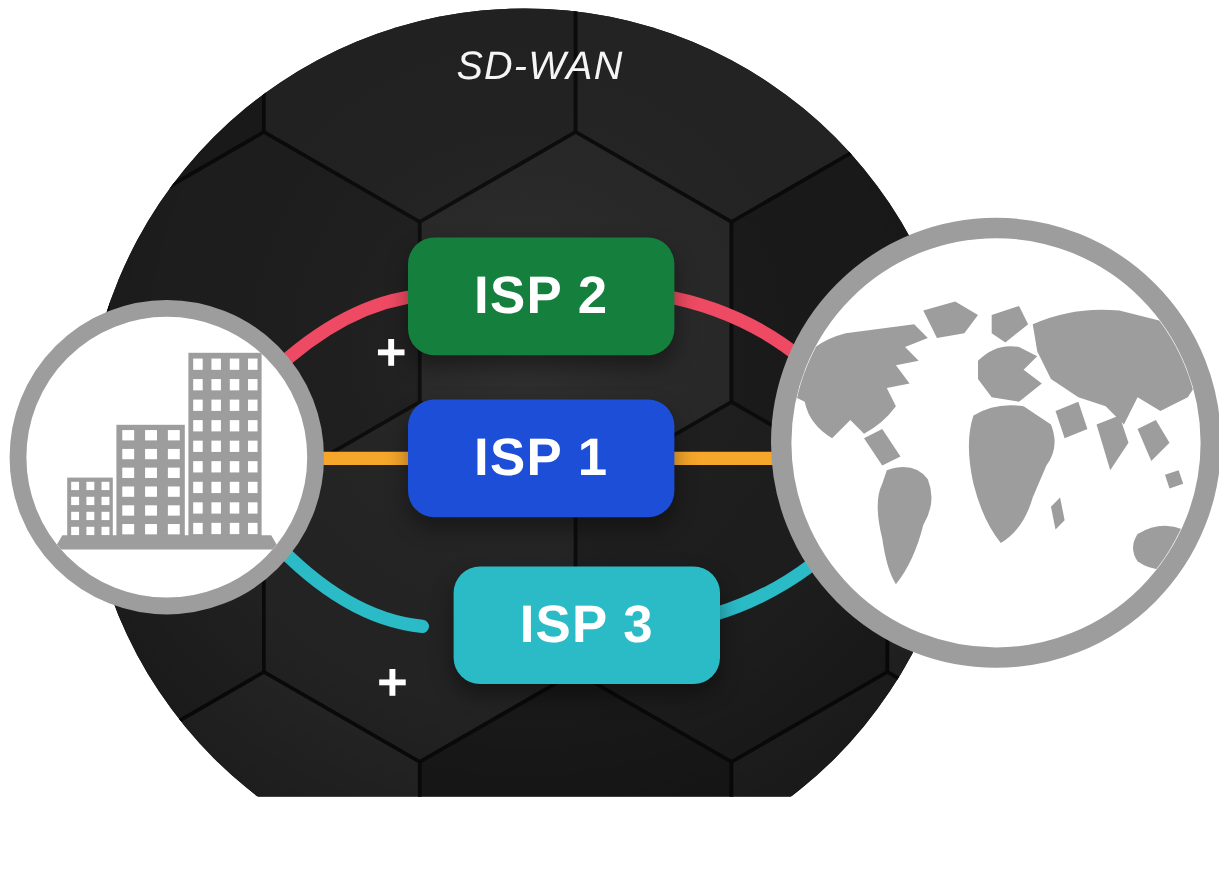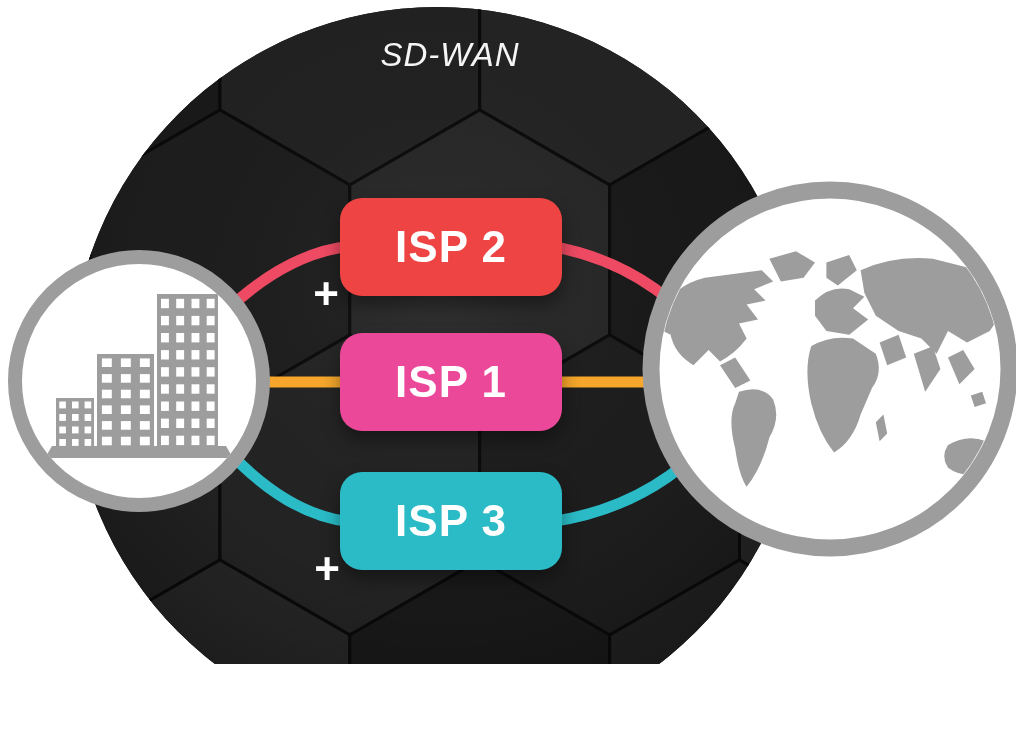--- a/index.html
+++ b/index.html
@@ -16,21 +16,21 @@
   .isp-box{
     position:absolute;left:340px;width:222px;height:98px;border-radius:22px;
     display:flex;align-items:center;justify-content:center;
     box-shadow:0 9px 18px rgba(0,0,0,0.38);
   }
   .isp-box .isp-label{
     color:#ffffff;font-size:44px;font-weight:700;letter-spacing:1px;
   }
   .isp-box.pos-top{top:198px;}
   .isp-box.pos-mid{top:333px;}
-  .isp-box.pos-bot{top:472px;}
+  .isp-box.pos-bot{top:472px;margin-left:38px;}
   .plus-sign{
     position:absolute;color:#ffffff;font-size:44px;font-weight:700;
     line-height:1;width:44px;text-align:center;
   }
   .plus-sign.pos-top{left:304px;top:272px;}
   .plus-sign.pos-bot{left:305px;top:547px;}
 </style>
 </head>
 <body>
 
@@ -211,24 +211,24 @@
         <path d="M80,32 L84,30 L87,35 L83,39 Z"></path>
         <path d="M86,42 l3,-1 l1,3 l-3,1 Z"></path>
 
         <path d="M80,55 Q85,52 90,54 Q93,58 90,62 Q84,64 80,61 Q78,58 80,55 Z"></path>
       </g>
     </g>
   </svg>
 
   <div class="diagram-title">SD-WAN</div>
 
-  <div class="isp-box pos-top" style="background: #ef4444;">
+  <div class="isp-box pos-top" style="background: #15803d;">
     <span class="isp-label">ISP 2</span>
   </div>
-  <div class="isp-box pos-mid" style="background: #ec4899;">
+  <div class="isp-box pos-mid" style="background: #1d4ed8;">
     <span class="isp-label">ISP 1</span>
   </div>
   <div class="isp-box pos-bot" style="background: rgb(42, 187, 199);">
     <span class="isp-label">ISP 3</span>
   </div>
 
   <div class="plus-sign pos-top">+</div>
   <div class="plus-sign pos-bot">+</div>
 
 </div>

